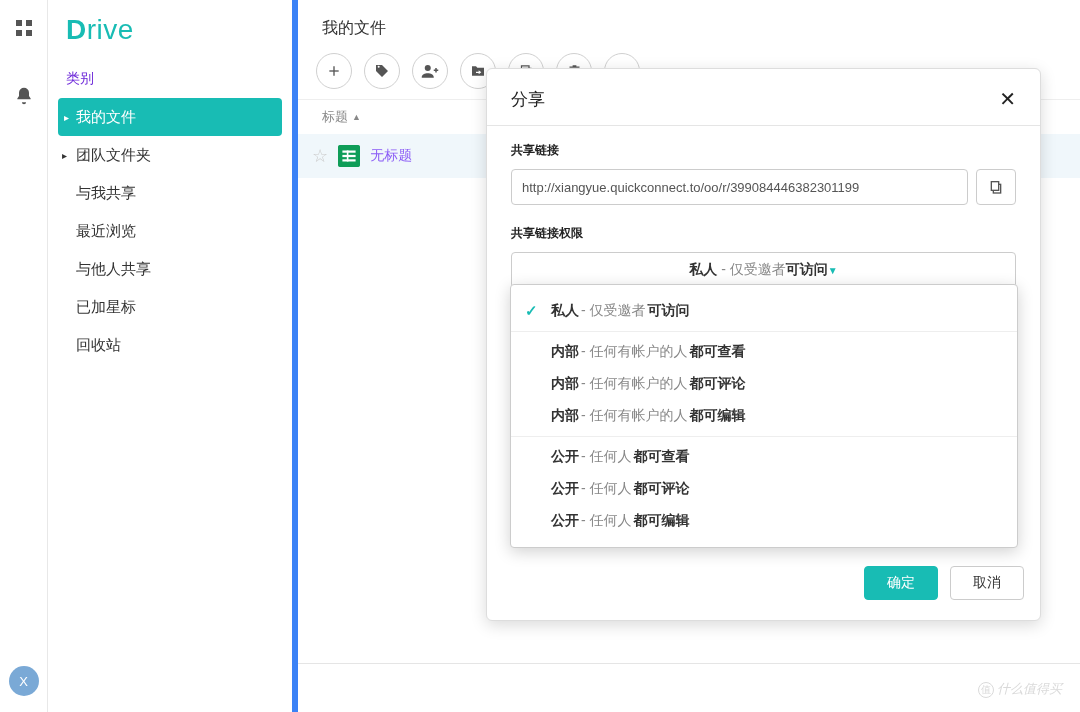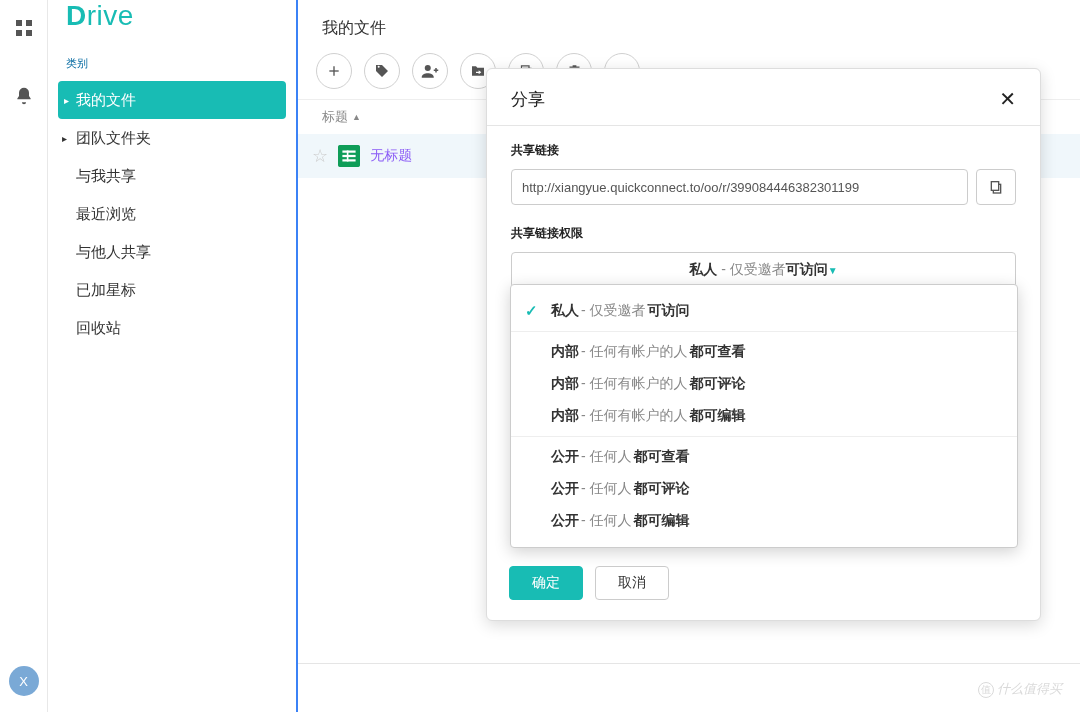--- a/index.html
+++ b/index.html
@@ -4,24 +4,24 @@
 <style>
 * { margin: 0; padding: 0; box-sizing: border-box; font-family: -apple-system, BlinkMacSystemFont, "Segoe UI", "PingFang SC", "Microsoft YaHei", sans-serif; }
 body { width: 1080px; height: 712px; background: #fff; display: flex; overflow: hidden; position: relative; }
 
 
 .left-rail { width: 48px; height: 100%; background: #fff; border-right: 1px solid #e8e8e8; display: flex; flex-direction: column; align-items: center; padding-top: 18px; position: relative; }
 .left-rail .rail-icon { width: 20px; height: 20px; margin-bottom: 48px; display: flex; align-items: center; justify-content: center; color: #555; }
 .left-rail .avatar { position: absolute; bottom: 16px; left: 50%; transform: translateX(-50%); width: 30px; height: 30px; border-radius: 50%; background: #7aa9d6; color: #fff; font-size: 13px; display: flex; align-items: center; justify-content: center; }
 
 
-.sidebar { width: 250px; height: 100%; background: #fff; border-right: 2px solid #3b82f6; padding-top: 0; }
+.sidebar { width: 250px; height: 100%; background: #fff; border-right: 6px solid #3b82f6; padding-top: 14px; }
 .logo { padding: 0 18px 18px 18px; font-size: 28px; color: #18bcb4; font-weight: 400; letter-spacing: 0.5px; }
 .logo .d { font-weight: 600; }
-.section-label { padding: 6px 18px 10px 18px; color: #0369a1; font-size: 11px; }
+.section-label { padding: 6px 18px 10px 18px; color: #6d28d9; font-size: 14px; }
 .nav-item { height: 38px; display: flex; align-items: center; padding: 0 18px 0 28px; font-size: 15px; color: #333; cursor: pointer; position: relative; }
 .nav-item .caret { position: absolute; left: 14px; font-size: 10px; color: inherit; }
 .nav-item.active { background: #18bcb4; color: #fff; border-radius: 4px; margin: 0 10px; padding-left: 18px; }
 .nav-item.active .caret { left: 6px; }
 .labels-row { display: flex; justify-content: space-between; align-items: center; padding: 18px 18px 0 18px; color: #888; font-size: 14px; }
 .add-label-btn { width: 20px; height: 20px; border: 1.5px solid #ccc; border-radius: 50%; display: flex; align-items: center; justify-content: center; color: #bbb; font-size: 14px; cursor: pointer; }
 
 
 .main { flex: 1; height: 100%; background: #fff; display: flex; flex-direction: column; }
 .main-header { padding: 18px 24px 10px 24px; font-size: 16px; color: #333; }
@@ -41,21 +41,21 @@
 .modal-close { font-size: 20px; cursor: pointer; color: #222; }
 .modal-body { padding: 16px 24px 0 24px; }
 .field-label { font-size: 12px; color: #222; font-weight: 600; margin-bottom: 10px; }
 .link-row { display: flex; gap: 8px; margin-bottom: 20px; }
 .link-input { flex: 1; height: 36px; border: 1px solid #ccc; border-radius: 4px; padding: 0 10px; font-size: 13px; color: #555; }
 .copy-btn { width: 40px; height: 36px; border: 1px solid #ccc; border-radius: 4px; background: #fff; display: flex; align-items: center; justify-content: center; color: #555; cursor: pointer; }
 .perm-select { width: 100%; height: 36px; border: 1px solid #ccc; border-radius: 4px; padding: 12px 12px; display: flex; align-items: center; justify-content: center; font-size: 14px; cursor: pointer; color: #333; }
 .perm-select .sel-text b { font-weight: 700; }
 .perm-select .sel-text .muted { color: #888; font-weight: 400; }
 .chev { color: #18bcb4; font-size: 10px; }
-.modal-footer { padding: 18px 22px 20px 22px; display: flex; gap: 12px; }
+.modal-footer { padding: 18px 16px 20px 22px; display: flex; justify-content: flex-end; gap: 12px; }
 .btn { height: 34px; padding: 0 22px; border-radius: 4px; font-size: 14px; cursor: pointer; border: 1px solid #ccc; background: #fff; color: #333; }
 .btn.primary { background: #18bcb4; border-color: #18bcb4; color: #fff; }
 
 
 .dropdown { position: absolute; left: 510px; top: 284px; width: 508px; background: #fff; border: 1px solid #ccc; border-radius: 4px; box-shadow: 0 4px 16px rgba(0,0,0,0.18); padding: 6px 0; }
 .dd-group { padding: 4px 0; border-bottom: 1px solid #eee; }
 .dd-group:last-child { border-bottom: none; }
 .dd-item { height: 32px; display: flex; align-items: center; padding: 0 18px 0 40px; font-size: 14px; cursor: pointer; position: relative; color: #333; }
 .dd-item.selected::before { content: "✓"; position: absolute; left: 14px; color: #18bcb4; font-weight: 700; font-size: 15px; }
 .dd-item b { font-weight: 700; }

